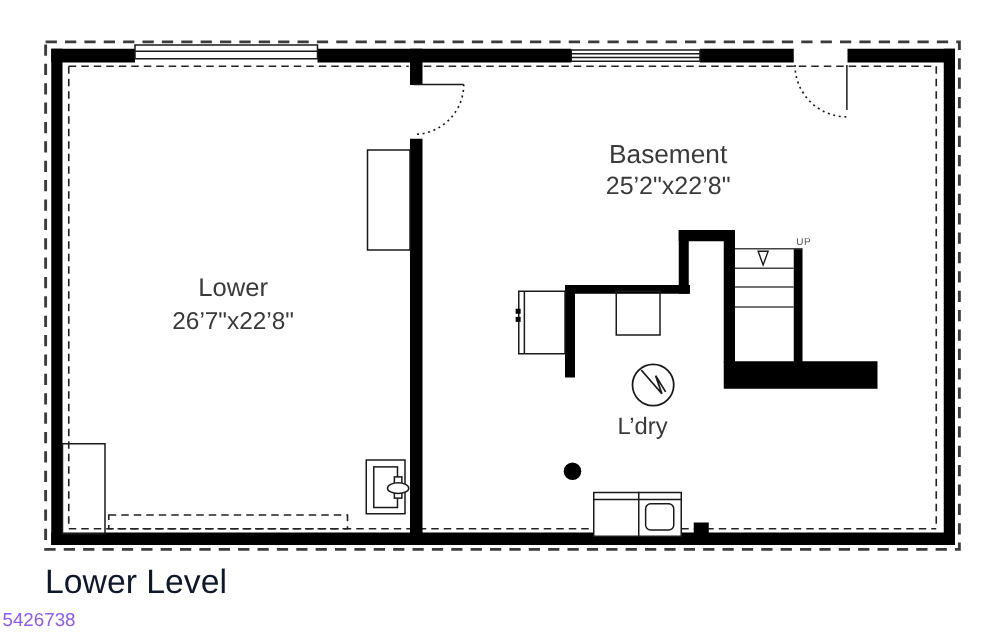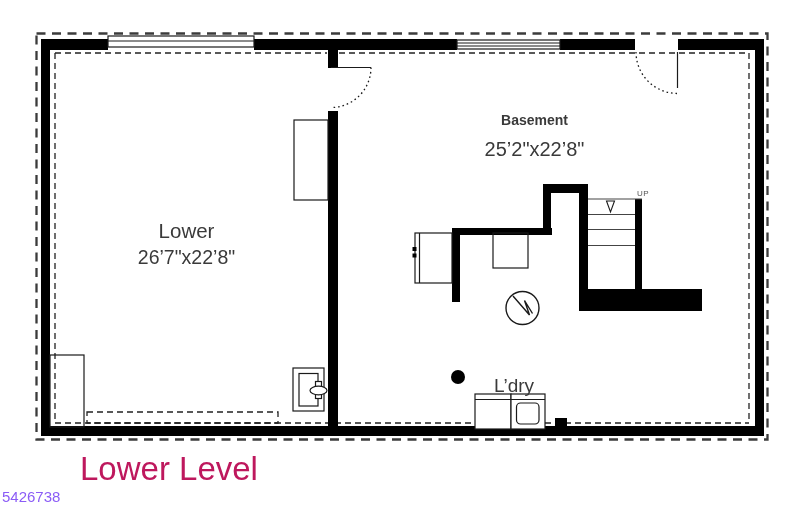--- a/index.html
+++ b/index.html
@@ -21,21 +21,21 @@
   .dash-in{stroke:#222;stroke-width:1.3;fill:none;stroke-dasharray:6 4;}
   .dash-out{stroke:var(--dashed-outline,#3b3b3b);stroke-width:2.3;fill:none;stroke-dasharray:9 6.5;}
   .dot-arc{stroke:var(--line,#1a1a1a);stroke-width:1.3;fill:none;stroke-dasharray:1.6 2.9;}
   .tread{stroke:#444;stroke-width:1.2;fill:none;}
   .lbl{position:absolute;color:var(--text,#3a3a3a);white-space:nowrap;}
   .ctr{transform:translateX(-50%);text-align:center;}
   .room-name{font-size:20.5px;}
   .room-dims{font-size:19.5px;}
   .laundry{font-size:19px;}
   .up{font-size:8px;color:#555;letter-spacing:.4px;}
-  .title{font-size:33px;color:#be185d;margin-left:44px;}
+  .title{font-size:27px;color:#0f172a;}
   .plan-no{font-size:15px;color:#8b5cf6;}
 </style>
 </head>
 <body>
 
 <div class="canvas">
 
   <svg width="800" height="510" viewBox="0 0 800 510">
 
     <rect x="36.5" y="33.5" width="731" height="406" class="dash-out"></rect>
@@ -130,22 +130,22 @@
         <rect x="511" y="394" width="34" height="35" class="lnw"></rect>
         <line x1="511" y1="399.5" x2="545" y2="399.5" class="ln"></line>
         <rect x="516.5" y="403" width="22.5" height="21" rx="4" class="lnw"></rect>
       </g>
     </g>
   </svg>
 
   <div class="lbl ctr room-name" style="left:186.5px;top:219px;">Lower</div>
   <div class="lbl ctr room-dims" style="left:186.5px;top:245.5px;">26’7"x22’8"</div>
 
-  <div class="lbl ctr room-name" style="left:534.5px;top:111.5px;font-size:14px;font-weight:bold;">Basement</div>
+  <div class="lbl ctr room-name" style="left:534.5px;top:111.5px;font-size:21px;">Basement</div>
   <div class="lbl ctr room-dims" style="left:534.5px;top:137.5px;font-size:20px;">25’2"x22’8"</div>
 
-  <div class="lbl ctr laundry" style="left:514px;top:330.5px;margin-top:44px;">L’dry</div>
+  <div class="lbl ctr laundry" style="left:514px;top:330.5px;">L’dry</div>
   <div class="lbl ctr up" style="left:643px;top:188.5px;">UP</div>
 
   <div class="lbl title" style="left:36px;top:450px;">Lower Level</div>
   <div class="lbl plan-no" style="left:2px;top:488px;">5426738</div>
 
 </div>
 
 </body></html>

